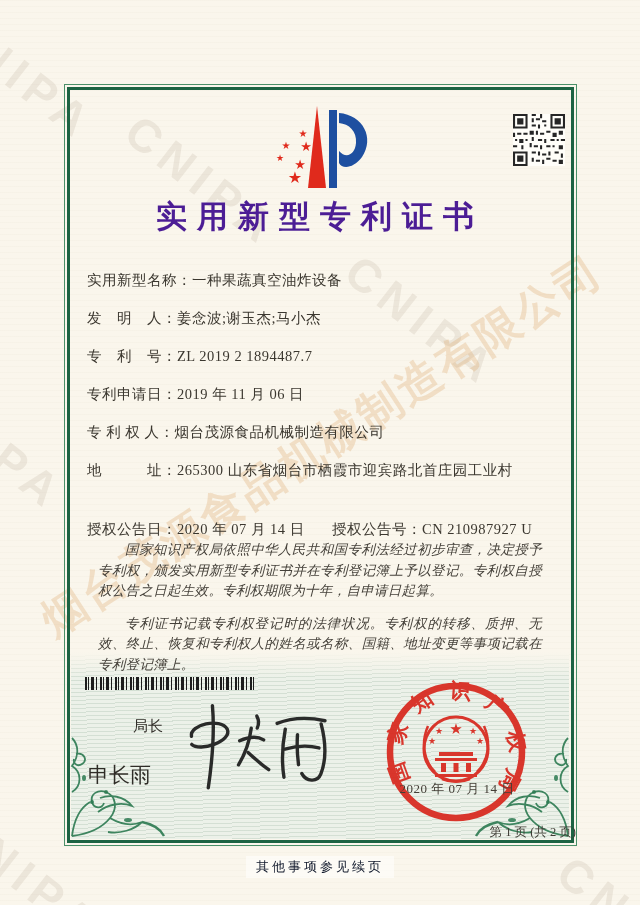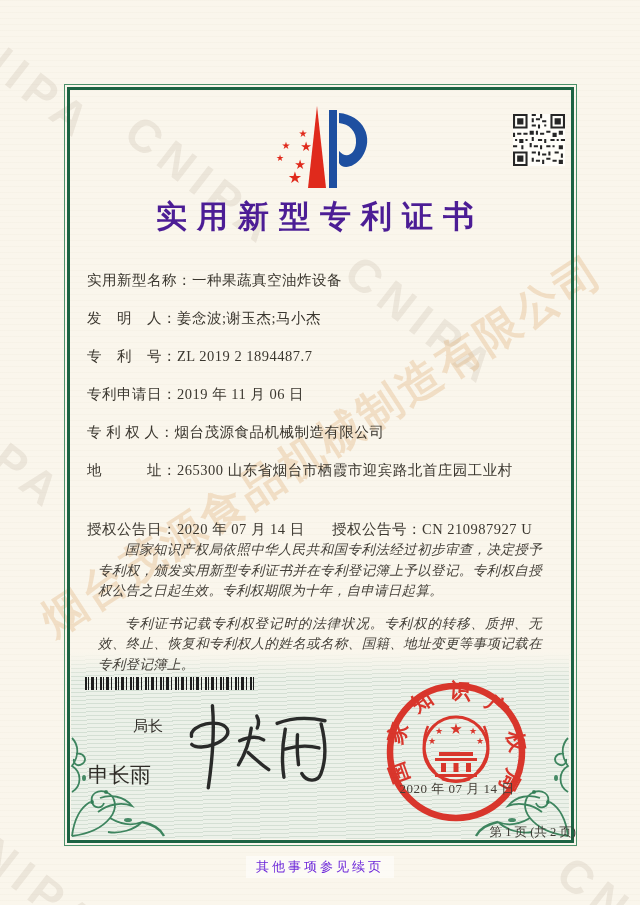--- a/index.html
+++ b/index.html
@@ -49,21 +49,21 @@
         font-size:15px;color:#2f2c27;z-index:3;margin-left:45px;}
   .director-name{position:absolute;left:88px;top:761px;font-family:"Liberation Sans",sans-serif;
         font-size:21px;color:#2f2c27;z-index:3;}
   .signature{position:absolute;left:178px;top:698px;z-index:4;transform:rotate(-2deg);}
   .seal{position:absolute;left:380px;top:676px;z-index:4;}
   .seal-date{position:absolute;left:392px;top:780px;width:130px;text-align:center;
         font-size:13px;letter-spacing:0.5px;color:#433e36;z-index:5;}
   .page-num{position:absolute;left:64px;top:824px;width:512px;text-align:right;
         font-size:12.5px;color:#3f3c35;z-index:5;}
   .note{position:absolute;left:0;top:856px;width:640px;text-align:center;z-index:3;}
-  .note span{display:inline-block;font-size:13px;letter-spacing:3px;color:#6d28d9;
+  .note span{display:inline-block;font-size:13px;letter-spacing:3px;color:#0f172a;
         background:rgba(255,255,253,0.6);padding:2px 10px;}
   .flourish{position:absolute;z-index:4;}
 </style>
 </head>
 <body>
 
 <div id="page">
 
   <div class="wm-cnipa" style="left:-36px;top:-2px">CNIPA</div>
   <div class="wm-cnipa" style="left:148px;top:104px">CNIPA</div>

